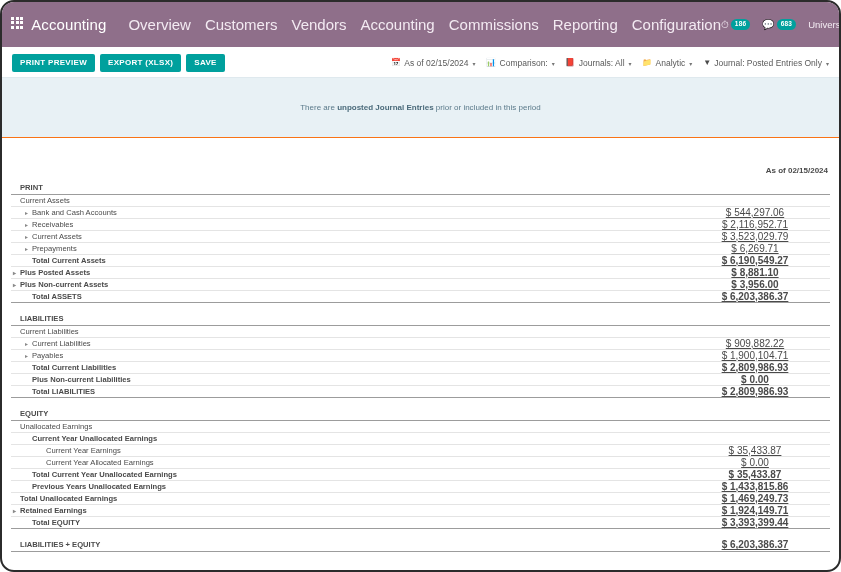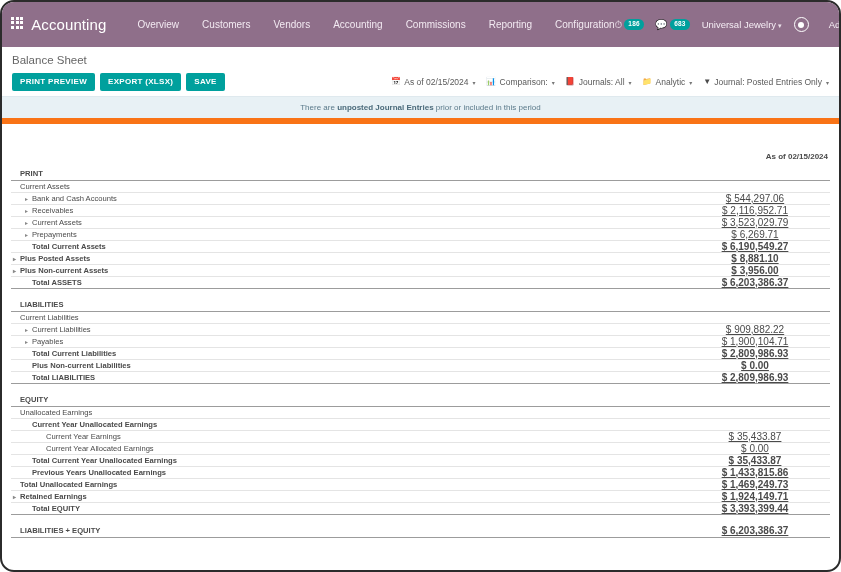--- a/index.html
+++ b/index.html
@@ -43,26 +43,25 @@
   .brand {
     font-size: 15px;
     font-weight: 400;
     letter-spacing: .1px;
     margin-right: 22px;
     color: #ffffff;
     white-space: nowrap;
   }
   .nav-items { display: flex; align-items: center; gap: 14px; }
   .nav-item {
-    font-size: 10px;
+    font-size: 15px;
     color: #f3eaf2;
     white-space: nowrap;
     cursor: pointer;
     padding: 2px 0;
-    margin-left: 9px;
   }
   .nav-right {
     margin-left: auto;
     display: flex;
     align-items: center;
     gap: 12px;
     padding-right: 6px;
   }
   .counter {
     display: flex; align-items: center; gap: 2px;
@@ -130,23 +129,23 @@
   .filter { display: flex; align-items: center; gap: 3px; cursor: pointer; white-space: nowrap; }
   .filter .ficon { font-size: 8px; color: #4a4a4a; line-height: 1; }
   .filter .fcaret { font-size: 6px; color: #777; margin-left: 1px; }
 
   
   .alert {
     background: #e8f1f5;
     color: #5b7a8a;
     font-size: 8px;
     text-align: center;
-    padding: 6px 10px;
+    padding: 25px 10px;
     border-top: 1px solid #dfe9ee;
-    border-bottom: 6px solid #f97316;
+    border-bottom: 1px solid #f97316;
   }
   .alert b { font-weight: bold; color: #4b6b7b; }
 
   
   .report { padding: 0 9px; background: #ffffff; }
   .report-date-row {
     display: flex; justify-content: flex-end;
     font-size: 8px; font-weight: bold; color: #4a4a4a;
     padding: 28px 2px 7px 0;
   }
@@ -225,21 +224,20 @@
         <span class="avatar">
             <em></em>
           </span>
         <span class="user-name">Administrator</span>
         <span class="caret">▾</span>
       </div>
     </div>
   </div>
 
   <div class="cp">
-    <div class="cp-title">Balance Sheet</div>
     <div class="cp-row">
       <div class="btn-group">
         <button class="btn">PRINT PREVIEW</button>
         <button class="btn">EXPORT (XLSX)</button>
         <button class="btn">SAVE</button>
       </div>
       <div class="filters">
         <div class="filter">
           <span class="ficon">📅</span>
           <span>As of 02/15/2024</span>

